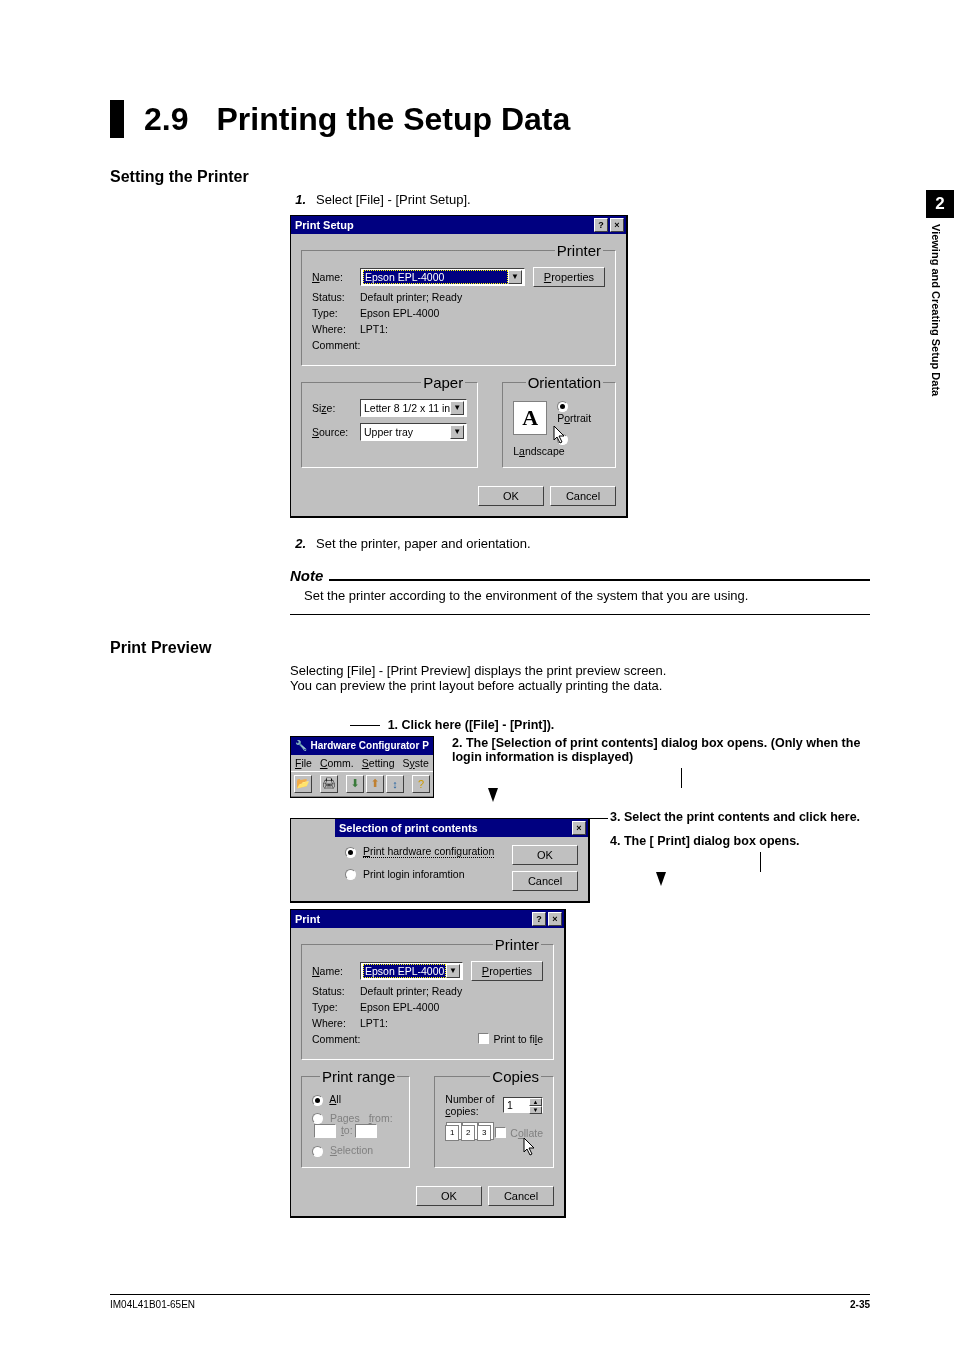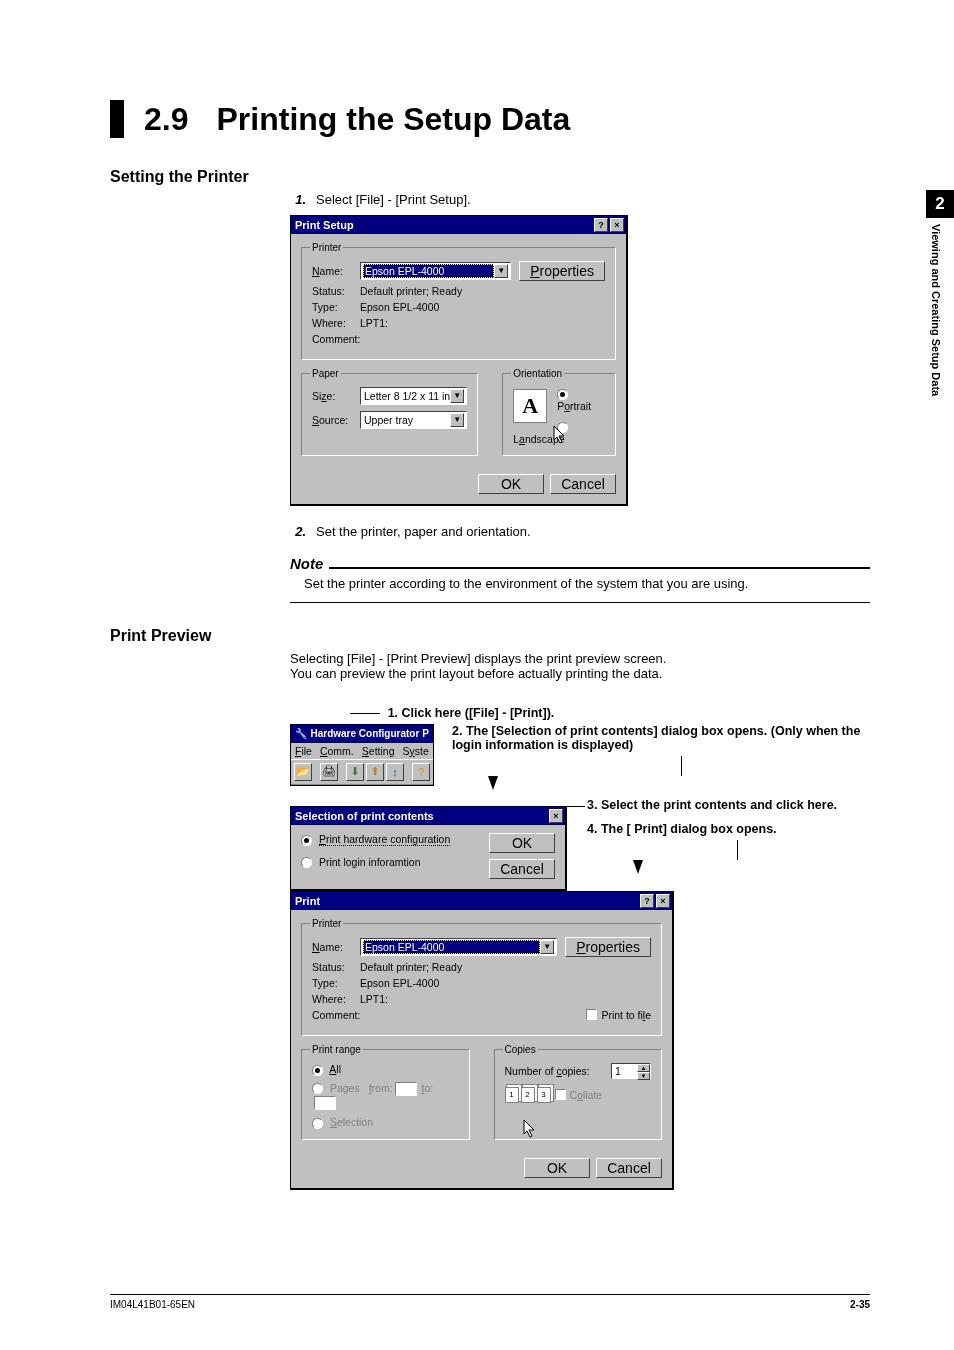--- a/index.html
+++ b/index.html
@@ -95,23 +95,24 @@
   .dlg-body { padding: 8px 10px 10px; }
   fieldset.group {
     border: 1px solid #808080;
     border-right-color: #fff;
     border-bottom-color: #fff;
     padding: 8px 10px 10px;
     margin-bottom: 8px;
     position: relative;
   }
   fieldset.group > legend {
-    font-size: 10px;
+    font-size: 15px;
     padding: 0 2px;
     margin-left: -2px;
+    text-align: right;
   }
   .label-col { display: inline-block; width: 48px; }
   .row { display: flex; align-items: center; margin-bottom: 4px; }
   .combo {
     background: #fff;
     border: 1px solid #404040;
     border-right-color: #fff;
     border-bottom-color: #fff;
     height: 18px;
     display: flex;
@@ -130,21 +131,21 @@
     text-align: center;
     font-size: 8px; line-height: 12px;
   }
   .win-btn {
     background: #c0c0c0;
     border: 1px solid #fff;
     border-right-color: #404040; border-bottom-color: #404040;
     height: 20px;
     min-width: 66px;
     padding: 0 10px;
-    font-size: 14px;
+    font-size: 11px;
     text-align: center;
     line-height: 18px;
   }
   .two-col { display: flex; gap: 24px; }
   .two-col > fieldset { flex: 1; }
   .orient-icon {
     width: 34px; height: 34px;
     background: #fff;
     border: 1px solid #808080;
     display: flex; align-items: center; justify-content: center;
@@ -433,21 +434,21 @@
         <div style="flex:1;">
           <div class="callout">2. The [Selection of print contents] dialog box opens. (Only when the login information is displayed)</div>
           <div style="margin-left:40px; margin-top:4px;">
             <div class="arrow-line"></div>
             <div class="arrow-down" style="margin-left:-4px;"></div>
           </div>
         </div>
       </div>
 
       <div style="display:flex; align-items:flex-start; margin-top:8px; gap:20px;">
-        <div class="dialog" style="width:277px;">
+        <div class="dialog" style="width:300px;padding-left:44px;">
           <div class="titlebar">
             <span>Selection of print contents</span>
             <span class="spacer"></span>
             <div class="tbtn">×</div>
           </div>
           <div class="dlg-body" style="display:flex; gap:10px;">
             <div style="flex:1;">
               <div style="margin-bottom:10px;">
                 <span class="radio on"></span>
                 <span style="border-bottom:1px dotted #000;"><span class="underline-accel">P</span>rint hardware configuration</span>
@@ -470,21 +471,21 @@
           </div>
           <div style="height:10px;"></div>
           <div class="callout">4. The [ Print] dialog box opens.</div>
           <div style="margin-left:50px; margin-top:4px;">
             <div class="arrow-line"></div>
             <div class="arrow-down" style="margin-left:-4px;"></div>
           </div>
         </div>
       </div>
 
-      <div class="dialog" style="width:384px; margin-top:0; position:relative;">
+      <div class="dialog" style="width:276px; margin-top:6px; position:relative;">
         <div class="titlebar">
           <span>Print</span>
           <span class="spacer"></span>
           <div class="tbtn">?</div>
           <div class="tbtn">×</div>
         </div>
         <div class="dlg-body">
           <fieldset class="group">
             <legend>Printer</legend>
             <div class="row">

